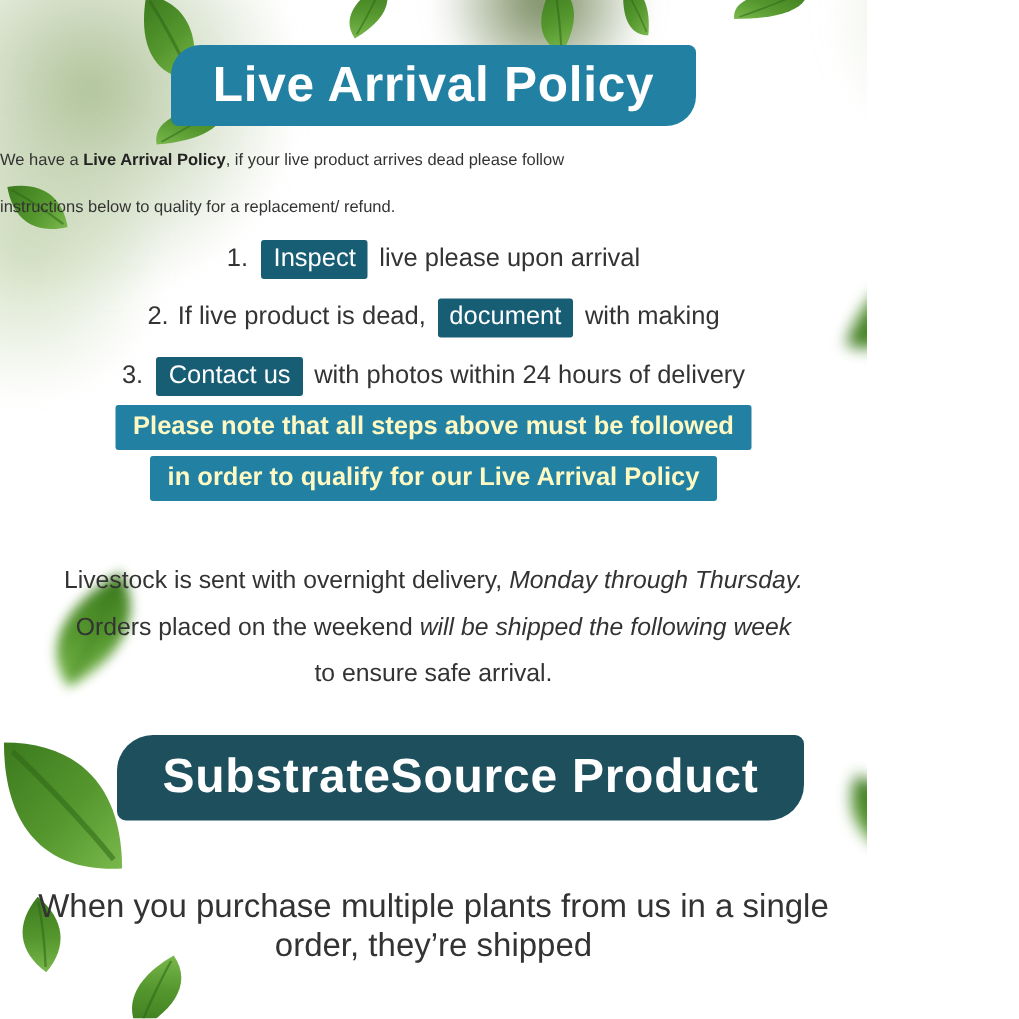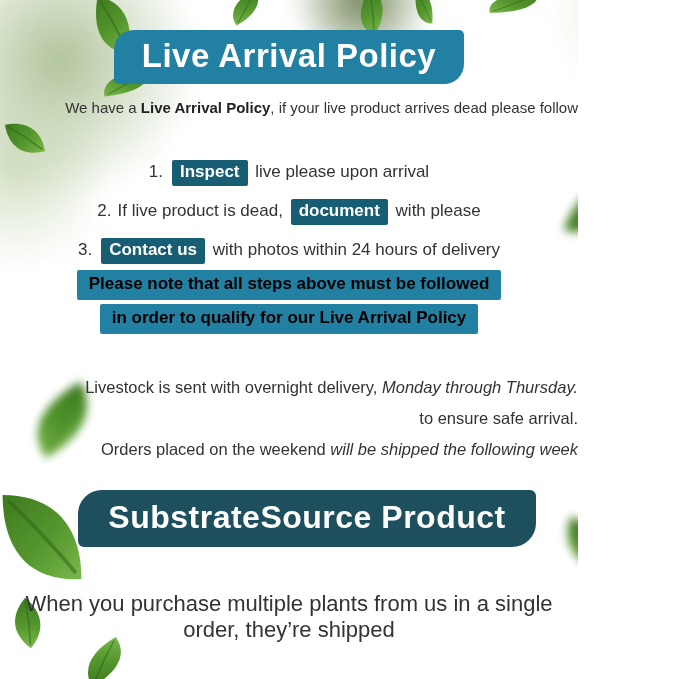--- a/index.html
+++ b/index.html
@@ -34,41 +34,41 @@
     font-size:33px;letter-spacing:.5px;
   }
   .banner1{top:30px;}
   .banner2{top:490px;padding-left:36px;}
   .banner2 .banner-inner{
     background:var(--teal-deep,#1e4f5c);
     border-radius:24px 6px 24px 6px;
     font-size:32px;padding:9px 30px 11px 30px;
   }
 
-  .intro{position:absolute;top:92px;left:0;right:0;text-align:right;
-    font-size:15px;line-height:31px;color:var(--text,#333);}
+  .intro{position:absolute;top:92px;left:0;right:0;text-align:left;
+    font-size:11px;line-height:31px;color:var(--text,#333);}
   .intro b{font-weight:bold;color:#222;}
 
   .steps{position:absolute;top:160px;left:0;right:0;text-align:center;
     font-size:17px;color:var(--text,#333);}
   .step{margin-bottom:13px;line-height:22px;}
   .step-num{margin-right:6px;}
   .badge{
     display:inline-block;background:var(--teal-dark,#175d73);color:#fff;
-    font-weight:bold;padding:1px 8px 3px 8px;border-radius:2px;margin:0 3px;
+    font-weight:normal;padding:1px 8px 3px 8px;border-radius:2px;margin:0 3px;
   }
 
   .note{position:absolute;top:268px;left:0;right:0;text-align:center;}
   .note-line{
-    display:inline-block;background:var(--teal,#2180a3);color:#000000;
+    display:inline-block;background:var(--teal,#2180a3);color:#fef9c3;
     font-weight:bold;font-size:17px;padding:4px 12px 6px 12px;margin:2px 0;
     border-radius:2px;
   }
 
-  .shipping{position:absolute;top:372px;left:0;right:0;text-align:right;
+  .shipping{position:absolute;top:372px;left:0;right:0;text-align:center;
     font-size:16.5px;line-height:31px;color:var(--text,#333);}
   .shipping i{font-style:italic;}
 
   .value-heading{position:absolute;top:556px;left:0;right:0;text-align:center;
     font-size:22px;font-weight:bold;color:var(--teal-deep,#1e4f5c);letter-spacing:.3px;}
   .value-text{position:absolute;top:591px;left:0;right:0;text-align:center;
     font-size:22px;line-height:26px;color:var(--text,#333);}
 </style>
 </head>
 <body>
@@ -179,43 +179,44 @@
         <use href="#leaf-shape"></use>
       </svg>
     </div>
 
   <div class="banner banner1">
     <span class="banner-inner">Live Arrival Policy</span>
   </div>
 
   <div class="intro">
     <div><span>We have a </span><b>Live Arrival Policy</b><span>, if your live product arrives dead please follow</span></div>
+    <div>instructions below to quality for a replacement/ refund.</div>
   </div>
 
   <div class="steps">
     <div class="step">
       <span class="step-num">1.</span><span></span><span class="badge">Inspect</span><span> live please upon arrival</span>
     </div>
     <div class="step">
-      <span class="step-num">2.</span><span>If live product is dead, </span><span class="badge">document</span><span> with please</span>
+      <span class="step-num">2.</span><span>If live product is dead, </span><span class="badge">document</span><span> with making</span>
     </div>
     <div class="step">
       <span class="step-num">3.</span><span></span><span class="badge">Contact us</span><span> with photos within 24 hours of delivery</span>
     </div>
   </div>
 
   <div class="note">
     <div><span class="note-line">Please note that all steps above must be followed</span></div>
     <div><span class="note-line">in order to qualify for our Live Arrival Policy</span></div>
   </div>
 
   <div class="shipping">
     <div><span>Livestock is sent with overnight delivery, </span><i>Monday through Thursday.</i></div>
+    <div><span>Orders placed on the weekend </span><i>will be shipped the following week</i></div>
     <div>to ensure safe arrival.</div>
-    <div><span>Orders placed on the weekend </span><i>will be shipped the following week</i></div>
   </div>
 
   <div class="banner banner2">
     <span class="banner-inner">SubstrateSource Product</span>
   </div>
 
   <div class="value-text">
     <div>When you purchase multiple plants from us in a single order, they’re shipped</div>
   </div>
 

